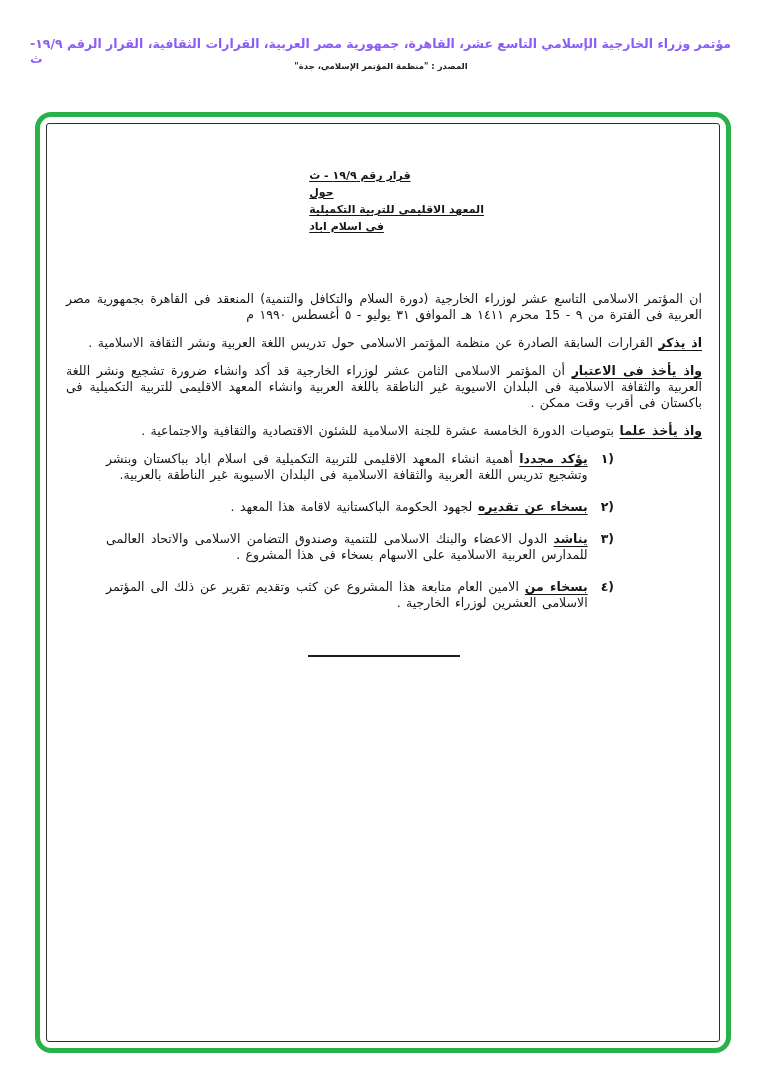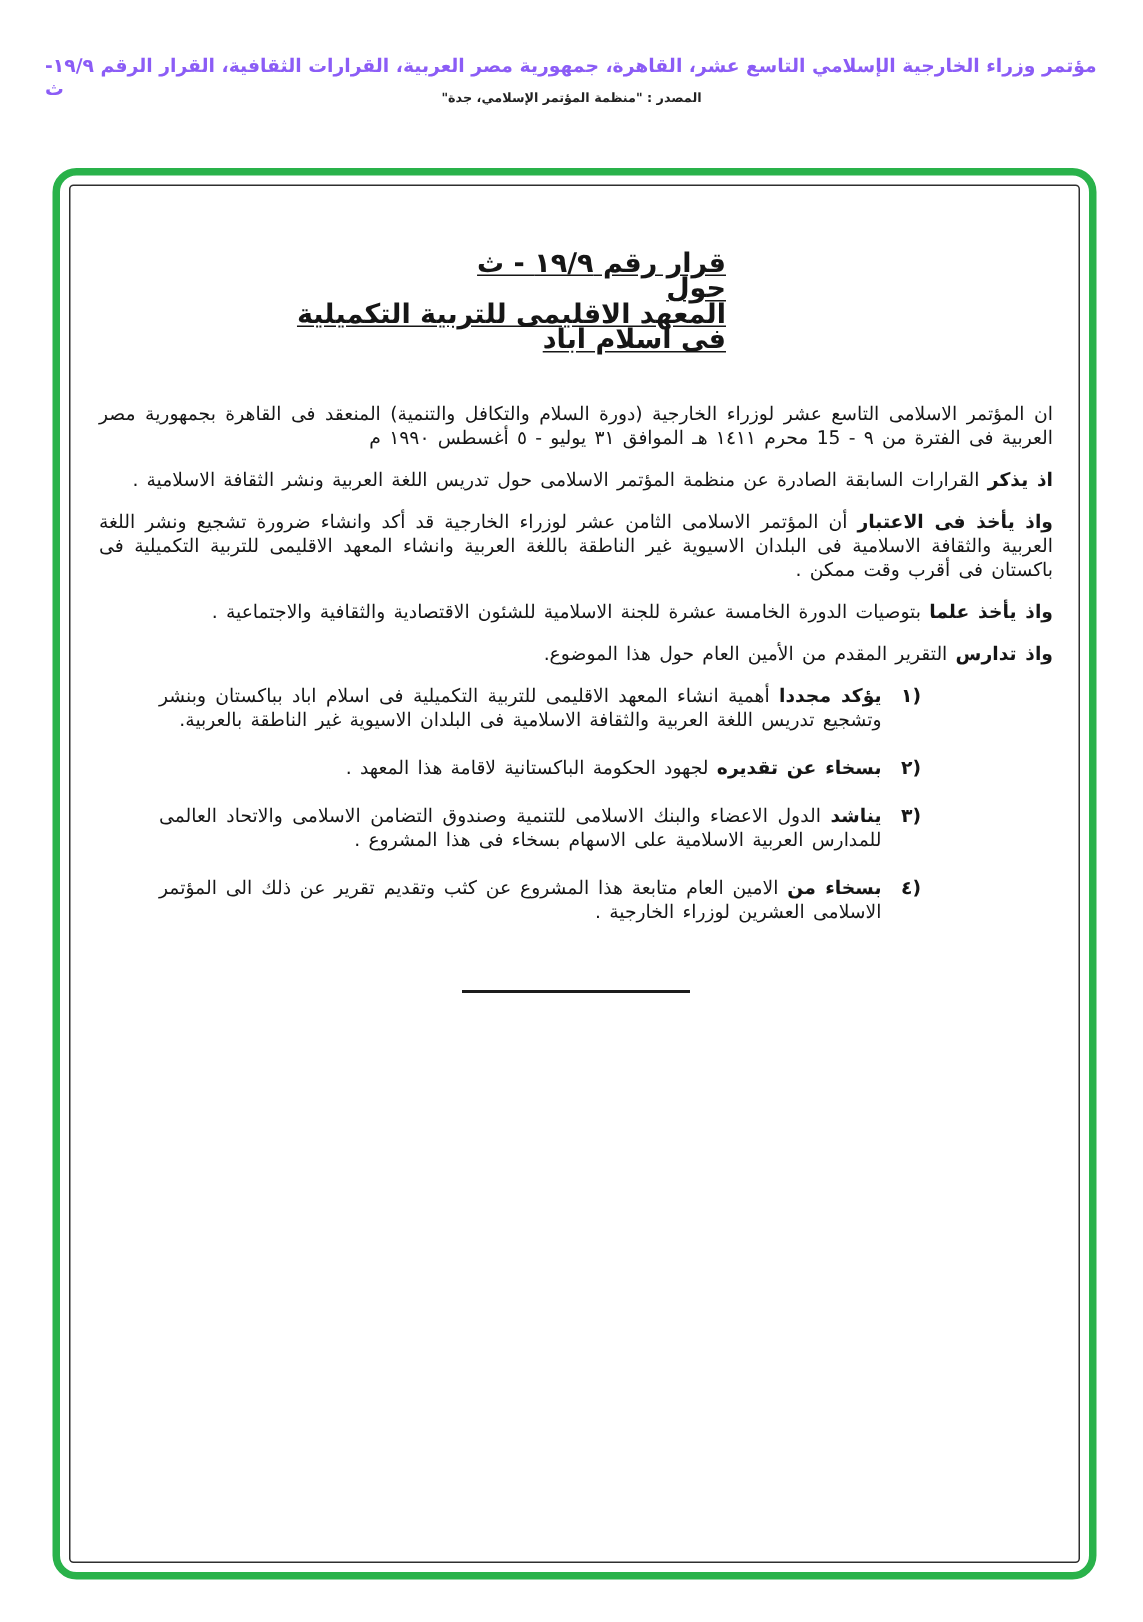--- a/index.html
+++ b/index.html
@@ -48,38 +48,39 @@
     overflow: hidden;
   }
   .doc {
     font-size: 12.5px;
     line-height: 16px;
     color: #161616;
   }
   .heading {
     width: max-content;
     max-width: 360px;
-    margin: 0 218px 33px 0;
-    text-align: right;
+    margin: 0 218px 56px 0;
+    text-align: left;
     font-weight: bold;
-    font-size: 18px;
+    font-size: 11px;
   }
   .heading .h-line {
     text-decoration: underline;
     text-underline-offset: 2px;
     margin-bottom: 1px;
     white-space: nowrap;
   }
   .para {
     text-align: justify;
     margin-bottom: 12px;
     word-spacing: 1.5px;
   }
   .lead {
     font-weight: bold;
+    text-decoration: underline;
     text-underline-offset: 3px;
   }
   .items { margin-top: 12px; }
   .item {
     display: flex;
     gap: 13px;
     margin: 0 88px 16px 0;
     align-items: flex-start;
   }
   .item-num {
@@ -124,21 +125,20 @@
 
       <p class="para"><span class="lead"></span> <span>ان المؤتمر الاسلامى التاسع عشر لوزراء الخارجية (دورة السلام والتكافل والتنمية) المنعقد فى القاهرة بجمهورية مصر العربية فى الفترة من ٩ - 15 محرم ١٤١١ هـ الموافق ٣١ يوليو - ٥ أغسطس ١٩٩٠ م</span></p>
 
       <p class="para"><span class="lead">اذ يذكر</span> <span>القرارات السابقة الصادرة عن منظمة المؤتمر الاسلامى حول تدريس اللغة العربية ونشر الثقافة الاسلامية .</span></p>
 
       <p class="para"><span class="lead">واذ يأخذ فى الاعتبار</span> <span>أن المؤتمر الاسلامى الثامن عشر لوزراء الخارجية قد أكد وانشاء ضرورة تشجيع ونشر اللغة العربية والثقافة الاسلامية فى البلدان الاسيوية غير الناطقة باللغة العربية وانشاء المعهد الاقليمى للتربية التكميلية فى باكستان فى أقرب وقت ممكن .</span></p>
 
 
       <p class="para"><span class="lead">واذ يأخذ علما</span> <span>بتوصيات الدورة الخامسة عشرة للجنة الاسلامية للشئون الاقتصادية والثقافية والاجتماعية .</span></p>
 
-      <p class="para"><span class="lead">واذ تدارس</span> <span>التقرير المقدم من الأمين العام حول هذا الموضوع.</span></p>
 
       <div class="items">
 
         <div class="item">
           <span class="item-num">١)</span>
           <p class="item-text"><span class="lead">يؤكد مجددا</span> <span>أهمية انشاء المعهد الاقليمى للتربية التكميلية فى اسلام اباد بباكستان وبنشر وتشجيع تدريس اللغة العربية والثقافة الاسلامية فى البلدان الاسيوية غير الناطقة بالعربية.</span></p>
         </div>
 
         <div class="item">
           <span class="item-num">٢)</span>

